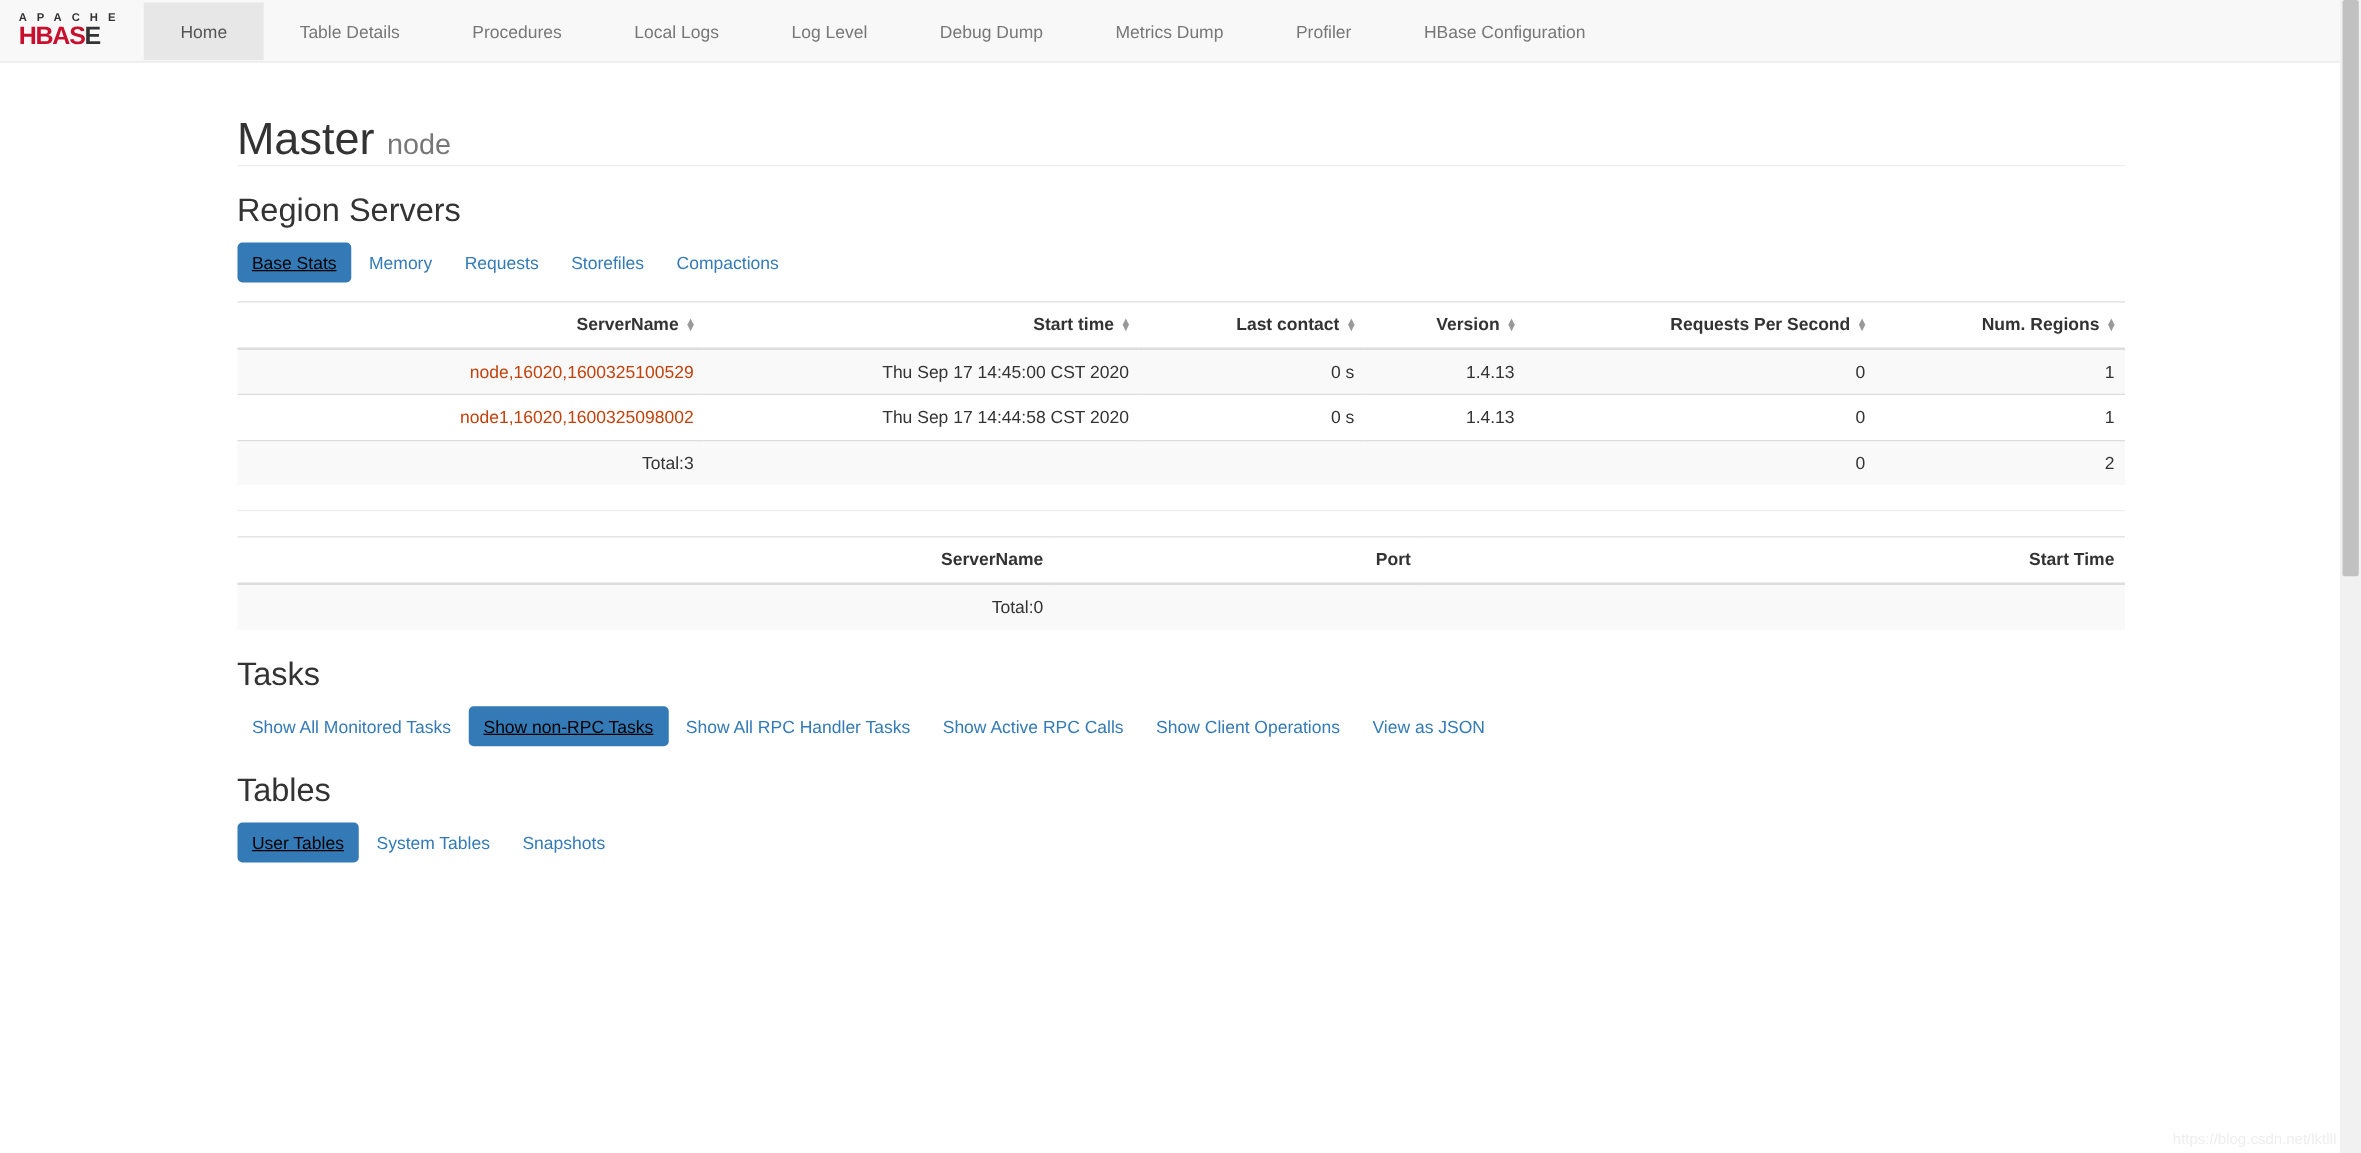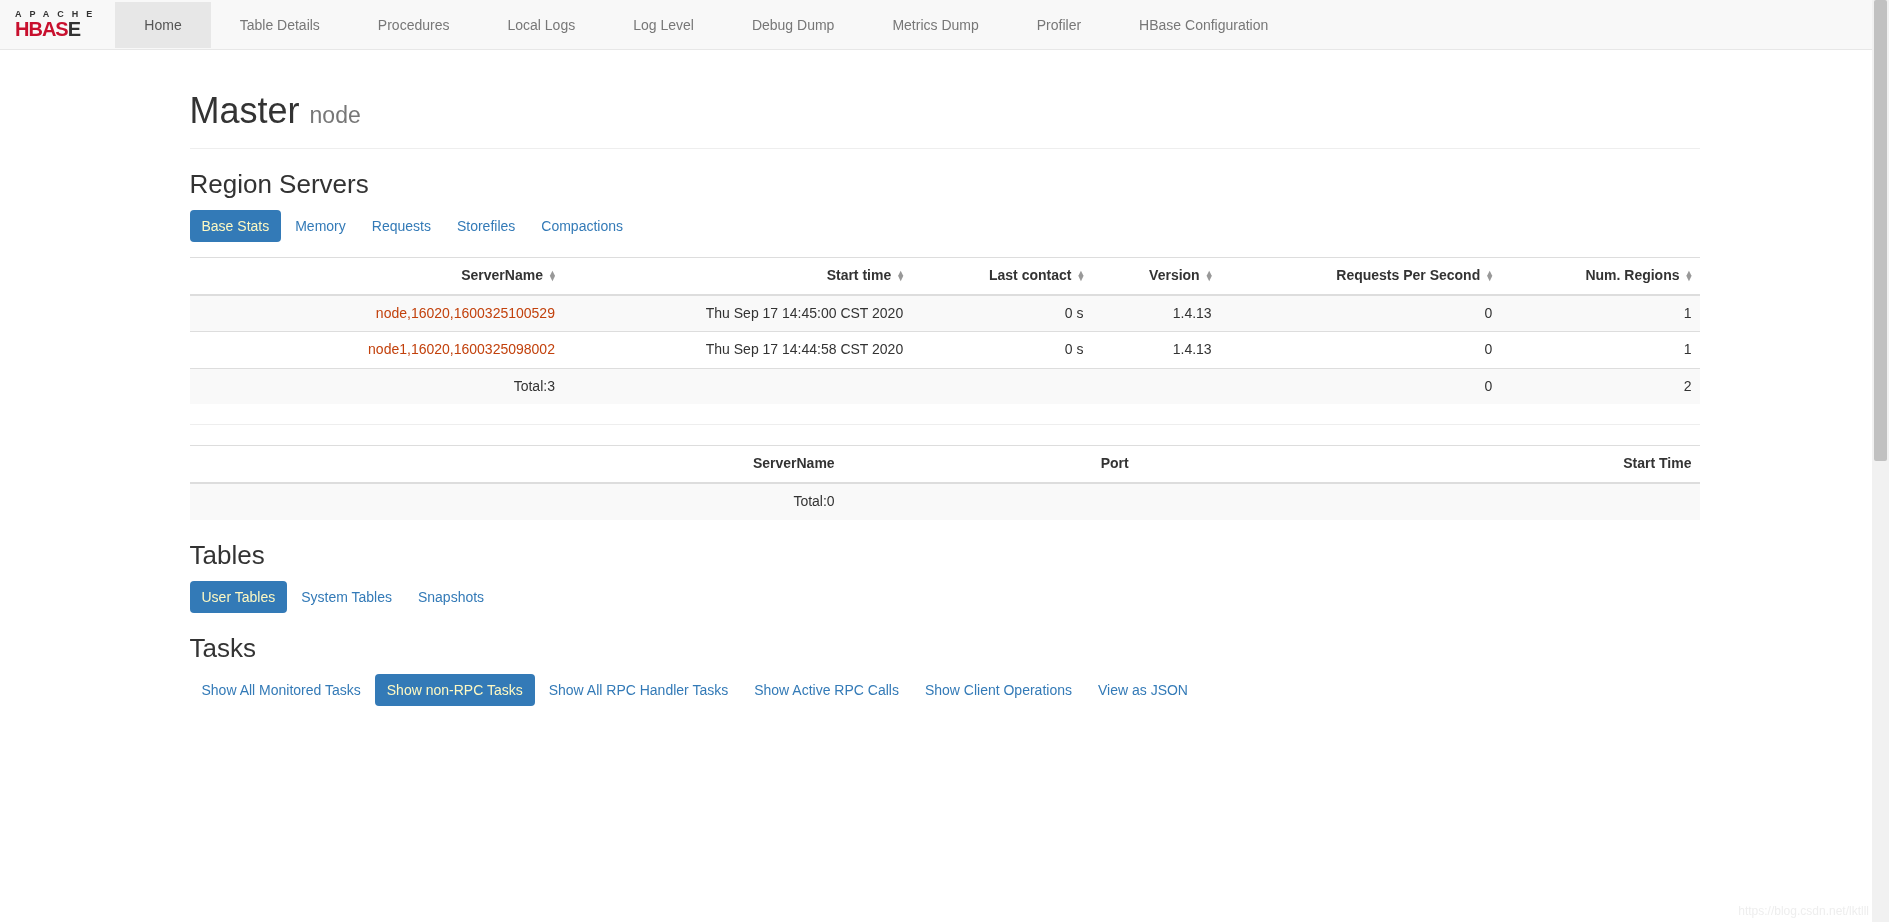--- a/index.html
+++ b/index.html
@@ -25,40 +25,40 @@
       padding: 15px 29px;
       color: #777;
       text-decoration: none;
       font-size: 14px;
     }
     .nav-tabs-top li.active a { background: #e7e7e7; color: #555; }
     
     .container { padding: 0 15px; max-width: 1540px; margin: 0 auto; }
     
     .page-header {
-      padding-bottom: 16px;
+      padding-bottom: 0;
       margin: 40px 0 20px;
       border-bottom: 1px solid #eee;
     }
     .page-header h1 { font-size: 36px; font-weight: 500; }
     .page-header h1 small { font-size: 23px; color: #777; font-weight: 400; }
     
     h2 { font-size: 26px; font-weight: 500; margin: 20px 0 10px; }
     
     .nav-pills { display: flex; list-style: none; margin: 10px 0 15px; }
     .nav-pills li { margin-right: 2px; }
     .nav-pills a {
       display: block;
       padding: 8px 12px;
       color: #337ab7;
       text-decoration: none;
       border-radius: 4px;
       font-size: 14px;
     }
-    .nav-pills li.active a { background: #337ab7; color: #fef9c3; }
+    .nav-pills li.active a { background: #337ab7; color: #000000; text-decoration: underline; }
     
     table { width: 100%; border-collapse: collapse; margin-bottom: 20px; }
     th, td { padding: 8px; text-align: right; border-top: 1px solid #ddd; vertical-align: top; line-height: 1.4; }
     th { font-weight: 700; border-bottom: 2px solid #ddd; position: relative; }
     tr:nth-child(odd) td { background: #f9f9f9; }
     
     .sortable th { cursor: pointer; padding-right: 20px; }
     .sort-arrows {
       position: absolute;
       right: 6px;
@@ -233,55 +233,55 @@
         <tr>
           <td>Total:0</td>
           <td></td>
           <td></td>
         </tr>
       </tbody>
     </table>
   </section>
 
   <section>
+    <h2>Tasks</h2>
+    <ul class="nav-pills" id="tk-tabs">
+        <li>
+          <a href="#">Show All Monitored Tasks</a>
+        </li>
+        <li class="active">
+          <a href="#">Show non-RPC Tasks</a>
+        </li>
+        <li>
+          <a href="#">Show All RPC Handler Tasks</a>
+        </li>
+        <li>
+          <a href="#">Show Active RPC Calls</a>
+        </li>
+        <li>
+          <a href="#">Show Client Operations</a>
+        </li>
+        <li>
+          <a href="#">View as JSON</a>
+        </li>
+      </ul>
+  </section>
+
+  <section>
     <h2>Tables</h2>
     <ul class="nav-pills" id="tb-tabs">
         <li class="active">
           <a href="#">User Tables</a>
         </li>
         <li>
           <a href="#">System Tables</a>
         </li>
         <li>
           <a href="#">Snapshots</a>
         </li>
       </ul>
   </section>
-
-  <section>
-    <h2>Tasks</h2>
-    <ul class="nav-pills" id="tk-tabs">
-        <li>
-          <a href="#">Show All Monitored Tasks</a>
-        </li>
-        <li class="active">
-          <a href="#">Show non-RPC Tasks</a>
-        </li>
-        <li>
-          <a href="#">Show All RPC Handler Tasks</a>
-        </li>
-        <li>
-          <a href="#">Show Active RPC Calls</a>
-        </li>
-        <li>
-          <a href="#">Show Client Operations</a>
-        </li>
-        <li>
-          <a href="#">View as JSON</a>
-        </li>
-      </ul>
-  </section>
 </div>
 
 <div class="scrollbar-track">
   <div class="scrollbar-thumb"></div>
 </div>
 <div class="watermark">https://blog.csdn.net/lktlll</div>
 
 </body></html>

